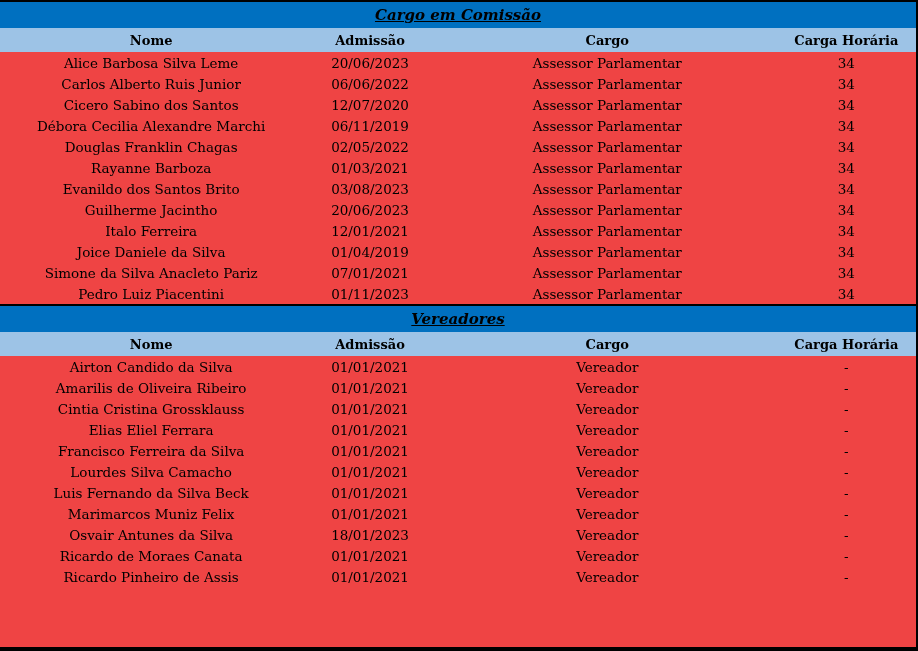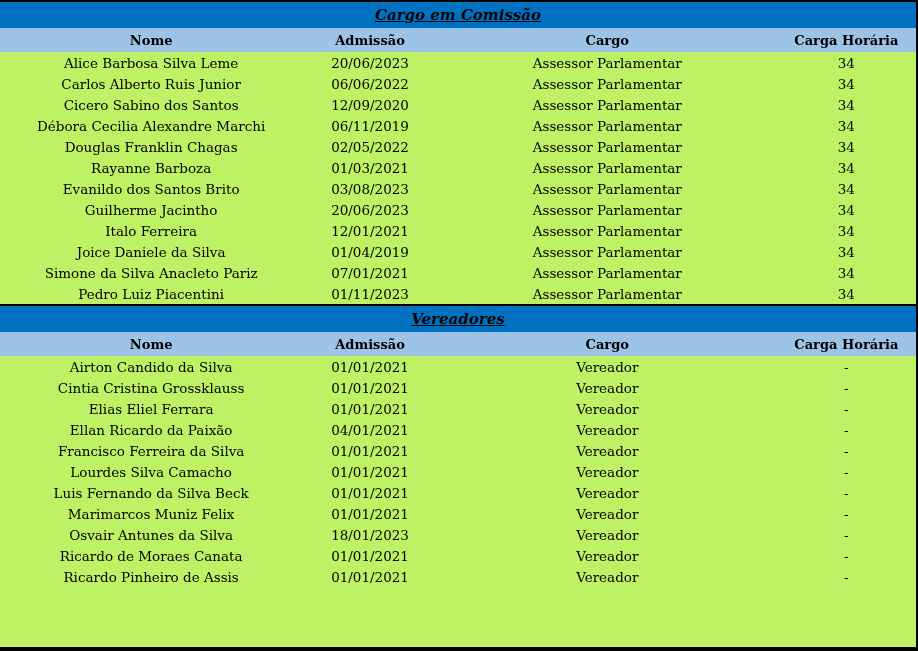--- a/index.html
+++ b/index.html
@@ -10,21 +10,21 @@
     color: #000000;
   }
   .sheet {
     width: 918px;
     height: 651px;
     box-sizing: border-box;
     border-top: 2px solid #000;
     border-right: 2px solid #000;
     border-bottom: 4px solid #000;
     overflow: hidden;
-    background: #bef264;
+    background: #ef4444;
   }
   table {
     width: 100%;
     border-collapse: collapse;
     table-layout: fixed;
   }
   col.col-nome    { width: 33%;   }
   col.col-admissao{ width: 14.8%; }
   col.col-cargo   { width: 37%;   }
   col.col-carga   { width: 15.2%; }
@@ -92,21 +92,21 @@
           <td class="cell-center">34</td>
         </tr>
         <tr class="data-row">
           <td class="cell-left">Carlos Alberto Ruis Junior</td>
           <td class="cell-center">06/06/2022</td>
           <td class="cell-center">Assessor Parlamentar</td>
           <td class="cell-center">34</td>
         </tr>
         <tr class="data-row">
           <td class="cell-left">Cicero Sabino dos Santos</td>
-          <td class="cell-center">12/09/2020</td>
+          <td class="cell-center">12/07/2020</td>
           <td class="cell-center">Assessor Parlamentar</td>
           <td class="cell-center">34</td>
         </tr>
         <tr class="data-row">
           <td class="cell-left">Débora Cecilia Alexandre Marchi</td>
           <td class="cell-center">06/11/2019</td>
           <td class="cell-center">Assessor Parlamentar</td>
           <td class="cell-center">34</td>
         </tr>
         <tr class="data-row">
@@ -166,34 +166,34 @@
           <th>Cargo</th>
           <th>Carga Horária</th>
         </tr>
         <tr class="data-row">
           <td class="cell-left">Airton Candido da Silva</td>
           <td class="cell-center">01/01/2021</td>
           <td class="cell-center">Vereador</td>
           <td class="cell-center">-</td>
         </tr>
         <tr class="data-row">
+          <td class="cell-left">Amarilis de Oliveira Ribeiro</td>
+          <td class="cell-center">01/01/2021</td>
+          <td class="cell-center">Vereador</td>
+          <td class="cell-center">-</td>
+        </tr>
+        <tr class="data-row">
           <td class="cell-left">Cintia Cristina Grossklauss</td>
           <td class="cell-center">01/01/2021</td>
           <td class="cell-center">Vereador</td>
           <td class="cell-center">-</td>
         </tr>
         <tr class="data-row">
           <td class="cell-left">Elias Eliel Ferrara</td>
           <td class="cell-center">01/01/2021</td>
-          <td class="cell-center">Vereador</td>
-          <td class="cell-center">-</td>
-        </tr>
-        <tr class="data-row">
-          <td class="cell-left">Ellan Ricardo da Paixão</td>
-          <td class="cell-center">04/01/2021</td>
           <td class="cell-center">Vereador</td>
           <td class="cell-center">-</td>
         </tr>
         <tr class="data-row">
           <td class="cell-left">Francisco Ferreira da Silva</td>
           <td class="cell-center">01/01/2021</td>
           <td class="cell-center">Vereador</td>
           <td class="cell-center">-</td>
         </tr>
         <tr class="data-row">

